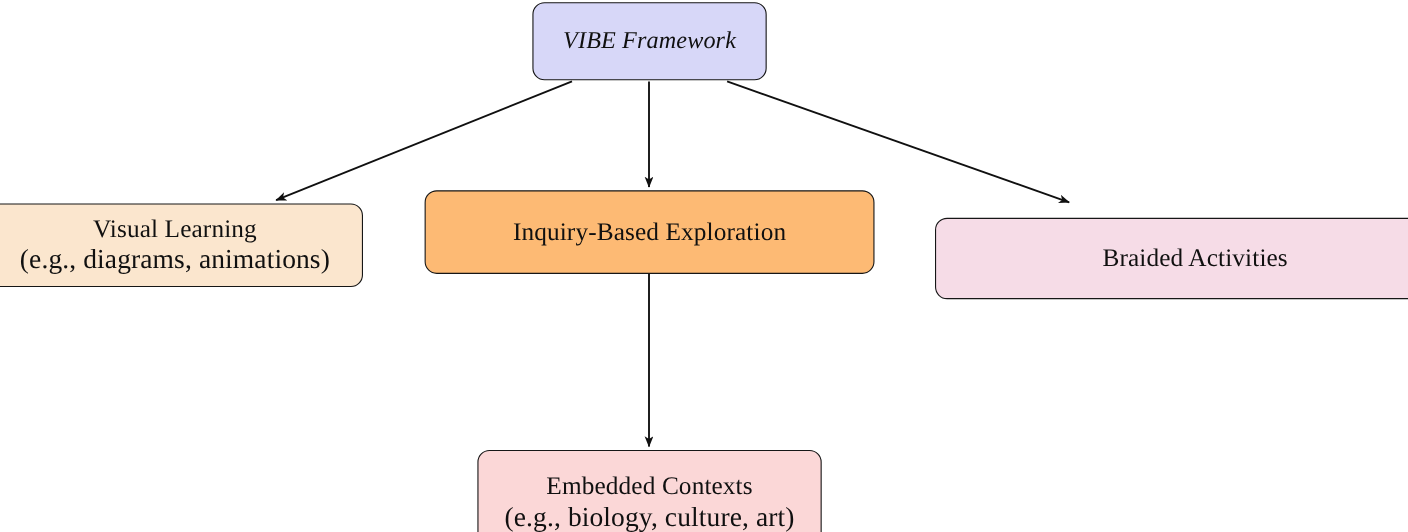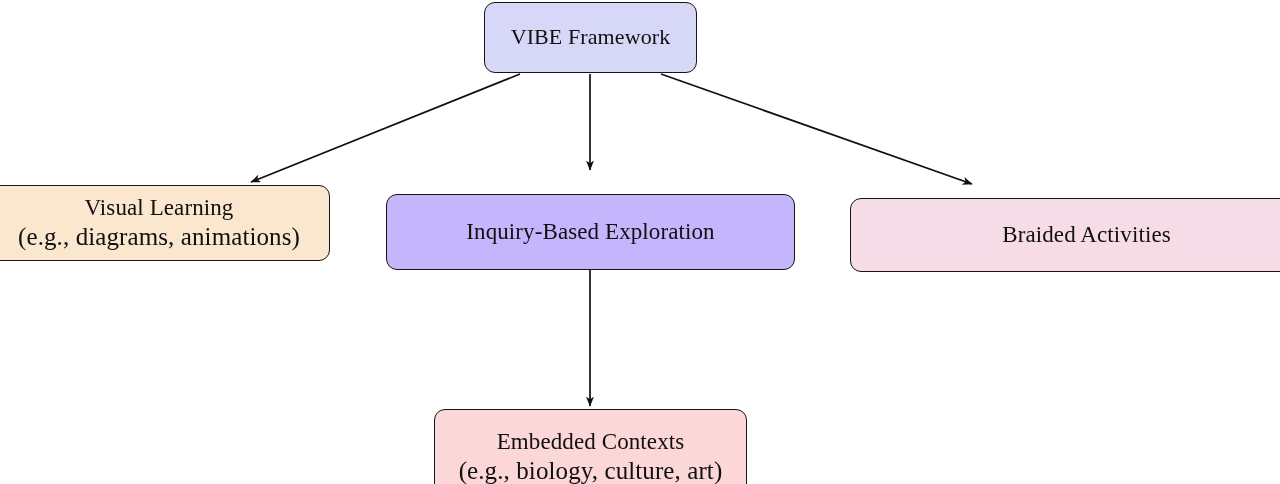--- a/index.html
+++ b/index.html
@@ -97,30 +97,30 @@
 
     <line x1="520" y1="74" x2="251" y2="182" stroke="#101010" stroke-width="1.7" marker-end="url(#arrowhead)"></line>
 
     <line x1="590" y1="74" x2="590" y2="170" stroke="#101010" stroke-width="1.7" marker-end="url(#arrowhead)"></line>
 
     <line x1="661" y1="74" x2="972" y2="184" stroke="#101010" stroke-width="1.7" marker-end="url(#arrowhead)"></line>
 
     <line x1="590" y1="249" x2="590" y2="406" stroke="#101010" stroke-width="1.7" marker-end="url(#arrowhead)"></line>
   </svg>
 
-  <div class="node single" id="node-root" style="background: rgb(215, 215, 248); border-color: rgb(22, 22, 22);">
+  <div class="node single" id="node-root" style="background: rgb(215, 215, 248); border-color: rgb(22, 22, 22); font-style: italic;">
     <div class="line1">VIBE Framework</div>
   </div>
 
   <div class="node" id="node-visual" style="background: rgb(251, 230, 206); border-color: rgb(22, 22, 22);">
     <div class="line1">Visual Learning</div>
     <div class="line2">(e.g., diagrams, animations)</div>
   </div>
 
-  <div class="node" id="node-inquiry" style="background: #c4b5fd; border-color: rgb(22, 22, 22); margin-top: 21px;">
+  <div class="node" id="node-inquiry" style="background: #fdba74; border-color: rgb(22, 22, 22);">
     <div class="line1">Inquiry-Based Exploration</div>
   </div>
 
   <div class="node" id="node-braided" style="background: rgb(246, 220, 231); border-color: rgb(22, 22, 22);">
     <div class="line1">Braided Activities</div>
   </div>
 
   <div class="node" id="node-embedded" style="background: rgb(251, 215, 215); border-color: rgb(22, 22, 22);">
     <div class="line1">Embedded Contexts</div>
     <div class="line2">(e.g., biology, culture, art)</div>

